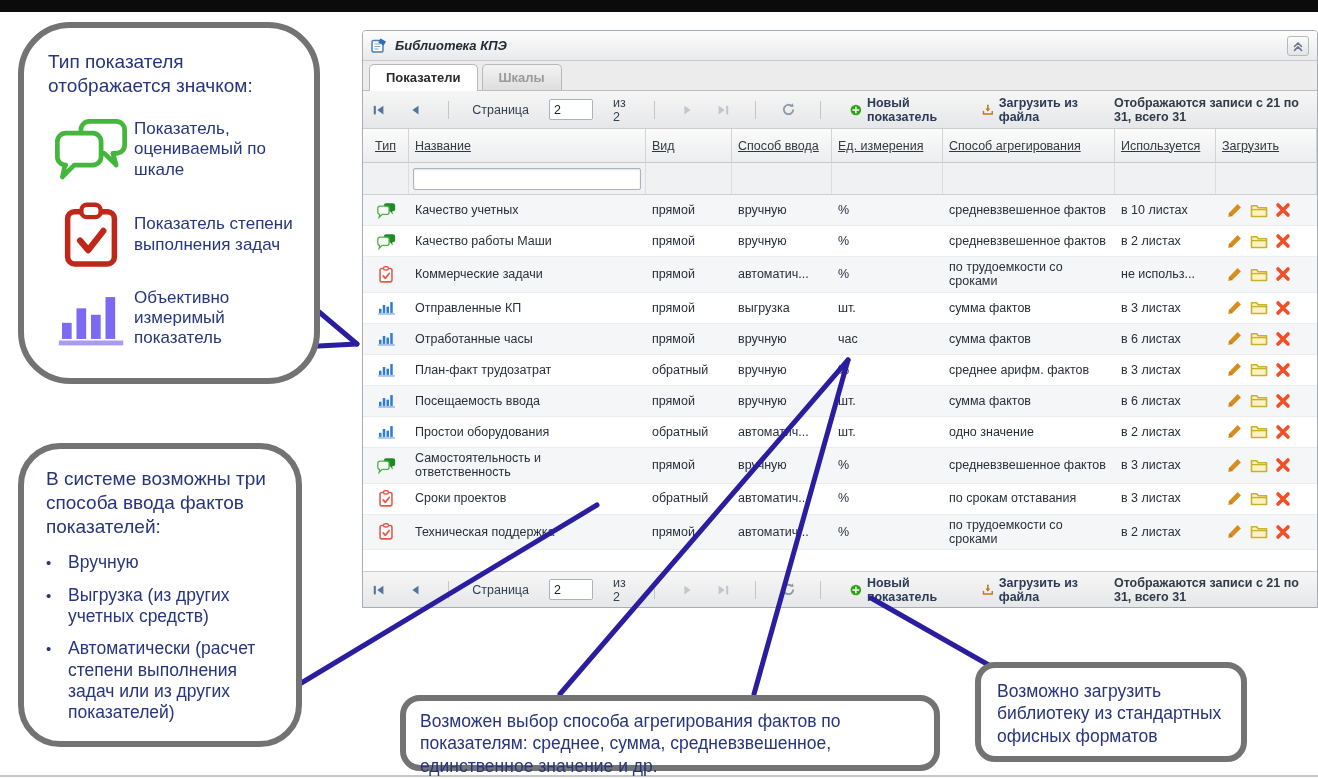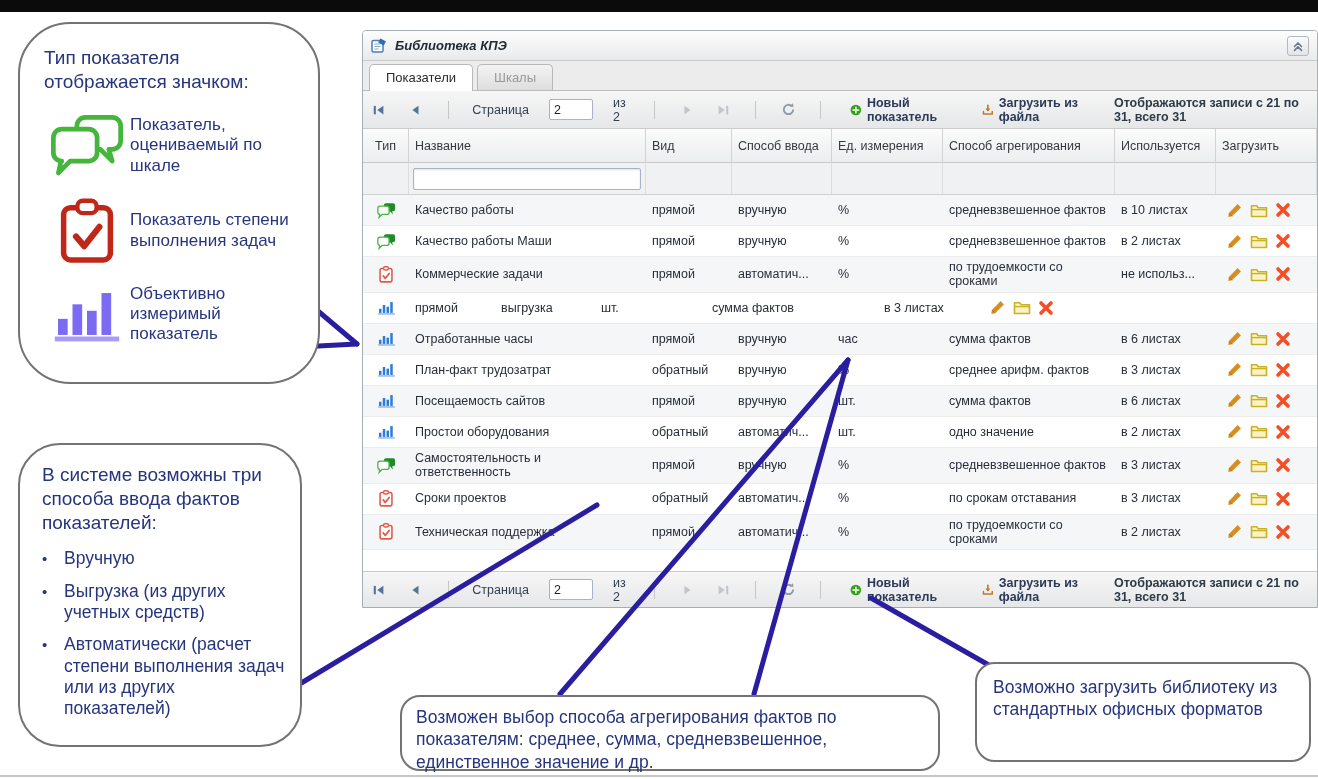--- a/index.html
+++ b/index.html
@@ -7,26 +7,26 @@
               font-family:"Liberation Sans", sans-serif; }
   #canvas { position:relative; width:1318px; height:779px; background:#fff; }
 
   .topbar { position:absolute; left:0; top:0; width:1318px; height:12px; background:#0b0b0b; }
   .bottomline { position:absolute; left:0; top:775px; width:1318px; height:2px; background:#c7c7c7; }
 
   
   #overlay { position:absolute; left:0; top:0; width:1318px; height:779px; z-index:5; pointer-events:none; }
 
   
-  .callout { position:absolute; z-index:10; background:#fff; border:2px solid #737373;
+  .callout { position:absolute; z-index:10; background:#fff; border:6px solid #737373;
              color:#27357e; }
   .co-types   { left:18px;  top:22px;  width:302px; height:362px; border-radius:52px; padding:22px 18px 10px 24px; }
   .co-input   { left:18px;  top:443px; width:284px; height:304px; border-radius:42px; padding:18px 14px 10px 22px; }
   .co-agg     { left:400px; top:695px; width:540px; height:76px;  border-radius:20px; padding:9px 14px; }
-  .co-import  { left:975px; top:662px; width:336px; height:100px; border-radius:20px; padding:12px 16px; }
+  .co-import  { left:975px; top:662px; width:272px; height:100px; border-radius:20px; padding:12px 16px; }
   .co-title { font-size:19px; line-height:1.25; }
   .co-text  { font-size:17.5px; line-height:1.28; }
   .type-item { display:flex; align-items:center; margin-top:20px; }
   .type-item .t-icon { width:86px; flex:0 0 86px; display:flex; justify-content:center; }
   .type-item .t-label { font-size:17px; line-height:1.2; }
   .co-bullets { margin-top:14px; }
   .co-bullets .bullet { display:flex; margin-top:11px; font-size:17.5px; line-height:1.22; }
   .co-bullets .bullet .dot { width:22px; flex:0 0 22px; font-size:15px; padding-top:2px; }
 
   
@@ -36,38 +36,38 @@
   .panel-header { height:30px; flex:0 0 30px; display:flex; align-items:center; gap:7px; padding:0 8px;
                   background:linear-gradient(#fdfdfd,#e9eaec); border-bottom:1px solid #c9c9c9;
                   border-radius:3px 3px 0 0;font-style:italic; }
   .panel-title { font-weight:700; font-size:13px; color:#222a33; flex:1; }
   .collapse-btn { width:22px; height:20px; border:1px solid #b3b9bf; border-radius:3px;
                   background:linear-gradient(#fbfbfb,#e3e4e6); display:flex; align-items:center; justify-content:center; }
 
   .tabstrip { height:30px; flex:0 0 30px; background:#ececec; display:flex; align-items:flex-end;
               padding:0 0 0 6px; border-bottom:1px solid #bdbdbd; }
   .tab { border:1px solid #b8b8b8; border-bottom:none; border-radius:5px 5px 0 0; padding:5px 16px 5px 16px;
-         font-weight:400; font-size:13px; margin-right:4px; position:relative; }
+         font-weight:700; font-size:13px; margin-right:4px; position:relative; }
   .tab.active { background:#fff; color:#2b2b2b; margin-bottom:-1px; padding-bottom:6px; z-index:2; }
   .tab.inactive { background:linear-gradient(#f3f3f3,#dedede); color:#9a9a9a; }
 
   .toolbar { height:38px; flex:0 0 38px; display:flex; align-items:center; gap:20px; padding:0 8px;
              background:linear-gradient(#f6f6f6,#e6e7e9); border-bottom:1px solid #cccccc;justify-content:center; }
   .toolbar.bottom { border-bottom:none; border-top:1px solid #cccccc; height:36px; flex:0 0 36px; }
   .pgbtn { width:22px; height:22px; border-radius:3px; display:flex; align-items:center; justify-content:center; }
   .vsep { width:1px; height:18px; background:#c6c6c6; margin:0 4px; }
   .tlabel { color:#33404f; }
   .page-input { width:44px; height:21px; border:1px solid #a8b2c0; border-radius:2px; padding:1px 4px;
                 font-size:12.5px; font-family:"Liberation Sans",sans-serif; color:#222; }
   .tbtn { display:flex; align-items:center; gap:5px; padding:2px 5px; border-radius:3px; }
   .tbtn span { color:#2c3a57; font-weight:600; }
   .records-info { margin-left:auto; font-weight:700; color:#2e3a47; padding-right:2px; }
 
   
-  .grid-head { display:flex; flex:0 0 34px; height:34px; }
+  .grid-head { display:flex; flex:0 0 34px; height:34px;text-decoration:underline; }
   .hcell { background:linear-gradient(#fbfbfb,#ecedef); border-right:1px solid #d3d3d3; border-bottom:1px solid #c9c9c9;
            display:flex; align-items:center; padding:0 6px; color:#33393f; }
   .filter-row { display:flex; flex:0 0 32px; height:32px; background:#f0f1f3; border-bottom:1px solid #d0d0d0; }
   .fcell { border-right:1px solid #dddddd; display:flex; align-items:center; padding:0 4px; }
   .filter-input { width:100%; height:22px; border:1px solid #a8b2c0; border-radius:2px;
                   box-shadow:inset 0 1px 2px rgba(0,0,0,.12); }
 
   .c-type{width:46px; flex:0 0 46px; justify-content:center;}
   .c-name{width:237px; flex:0 0 237px;}
   .c-kind{width:86px; flex:0 0 86px;}
@@ -199,21 +199,21 @@
     <div class="grid-rows">
   <div class="grid-row stripe">
     <div class="cell c-type">
             <span class="ticon">
               <svg width="19" height="17" viewBox="0 0 44 38">
                 <path d="M21 2h16a5 5 0 0 1 5 5v9a5 5 0 0 1-5 5h-2l2 7-7-7h-9a5 5 0 0 1-5-5V7a5 5 0 0 1 5-5z" fill="#1e8a28"></path>
                 <path d="M7 9h16a5 5 0 0 1 5 5v9a5 5 0 0 1-5 5H12l-7 7 1.5-7H7a5 5 0 0 1-5-5v-9a5 5 0 0 1 5-5z" fill="#fff" stroke="#49b440" stroke-width="3"></path>
               </svg>
             </span>
           </div>
-    <div class="cell c-name">Качество работы</div>
+    <div class="cell c-name">Качество учетных</div>
     <div class="cell c-kind">прямой</div>
     <div class="cell c-input">вручную</div>
     <div class="cell c-unit">%</div>
     <div class="cell c-agg">средневзвешенное фактов</div>
     <div class="cell c-used">в 10 листах</div>
     <div class="cell c-ops">
       <span class="op">
               <svg width="17" height="17" viewBox="0 0 18 18">
                 <path d="M12.3 2.2l3.5 3.5L6.4 15l-4 .8.7-4.1z" fill="#d78e1e"></path>
                 <path d="M3.1 11.7l3.3 3.3" stroke="#b56f10" stroke-width="1"></path>
@@ -311,20 +311,21 @@
             <span class="ticon">
               <svg width="17" height="15" viewBox="0 0 40 36">
                 <rect x="2" y="21" width="6" height="10" fill="#2f7bd8"></rect>
                 <rect x="11" y="12" width="6" height="19" fill="#2f7bd8"></rect>
                 <rect x="20" y="16" width="6" height="15" fill="#2f7bd8"></rect>
                 <rect x="29" y="5" width="6" height="26" fill="#2f7bd8"></rect>
                 <rect x="0" y="32" width="40" height="3" fill="#7fa8e0"></rect>
               </svg>
             </span>
           </div>
+    <div class="cell c-name">Отправленные КП</div>
     <div class="cell c-kind">прямой</div>
     <div class="cell c-input">выгрузка</div>
     <div class="cell c-unit">шт.</div>
     <div class="cell c-agg">сумма фактов</div>
     <div class="cell c-used">в 3 листах</div>
     <div class="cell c-ops">
       <span class="op">
               <svg width="17" height="17" viewBox="0 0 18 18">
                 <path d="M12.3 2.2l3.5 3.5L6.4 15l-4 .8.7-4.1z" fill="#d78e1e"></path>
                 <path d="M3.1 11.7l3.3 3.3" stroke="#b56f10" stroke-width="1"></path>
@@ -427,21 +428,21 @@
             <span class="ticon">
               <svg width="17" height="15" viewBox="0 0 40 36">
                 <rect x="2" y="21" width="6" height="10" fill="#2f7bd8"></rect>
                 <rect x="11" y="12" width="6" height="19" fill="#2f7bd8"></rect>
                 <rect x="20" y="16" width="6" height="15" fill="#2f7bd8"></rect>
                 <rect x="29" y="5" width="6" height="26" fill="#2f7bd8"></rect>
                 <rect x="0" y="32" width="40" height="3" fill="#7fa8e0"></rect>
               </svg>
             </span>
           </div>
-    <div class="cell c-name">Посещаемость сайтов</div>
+    <div class="cell c-name">Посещаемость ввода</div>
     <div class="cell c-kind">прямой</div>
     <div class="cell c-input">вручную</div>
     <div class="cell c-unit">шт.</div>
     <div class="cell c-agg">сумма фактов</div>
     <div class="cell c-used">в 6 листах</div>
     <div class="cell c-ops">
       <span class="op">
               <svg width="17" height="17" viewBox="0 0 18 18">
                 <path d="M12.3 2.2l3.5 3.5L6.4 15l-4 .8.7-4.1z" fill="#d78e1e"></path>
                 <path d="M3.1 11.7l3.3 3.3" stroke="#b56f10" stroke-width="1"></path>

